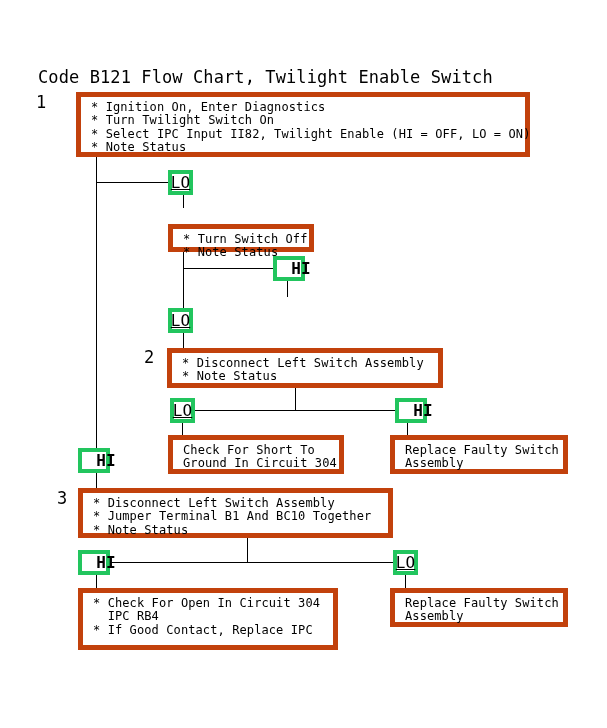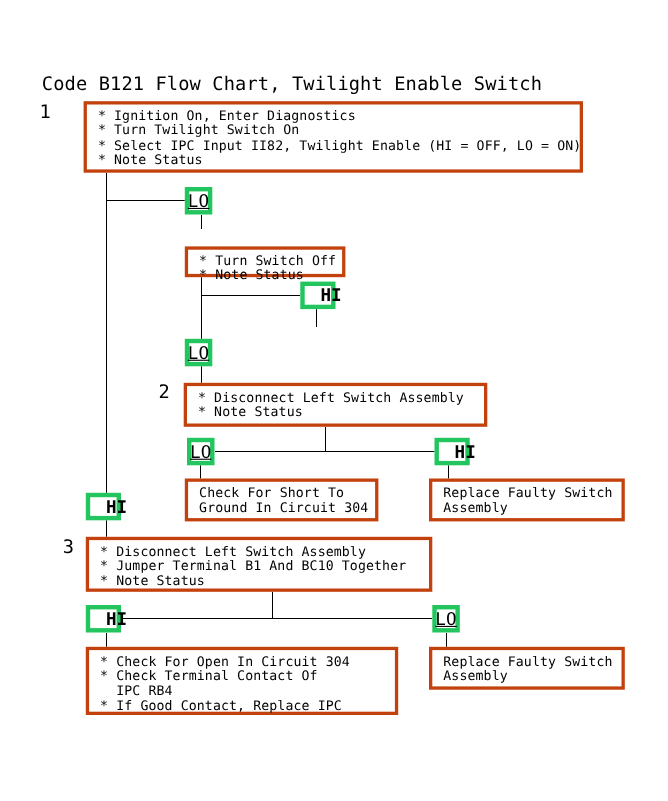--- a/index.html
+++ b/index.html
@@ -1,19 +1,19 @@
 <!DOCTYPE html>
 <html><head>
 <meta charset="utf-8">
 <style>
   html,body{margin:0;padding:0;background:#fff;}
   #canvas{position:relative;width:607px;height:728px;background:#fff;overflow:hidden;
           font-family:"DejaVu Sans Mono","Liberation Mono",monospace;color:#000;}
   .t{position:absolute;font-size:17px;line-height:13.4px;letter-spacing:0.1px;white-space:pre;}
-  .box{position:absolute;border:3px solid #c2410c;background:#fff;box-sizing:border-box;
+  .box{position:absolute;border:5px solid #c2410c;background:#fff;box-sizing:border-box;
        padding:4px 0 0 10px;}
   .box .ln{font-size:12px;line-height:13.4px;letter-spacing:0.1px;white-space:pre;}
   .lblbox{position:absolute;width:25px;height:25px;border:4px solid #22c55e;background:#fff;
           box-sizing:border-box;display:flex;align-items:center;justify-content:center;
           font-size:16px;letter-spacing:0.1px;}
   .hi{font-weight:bold;padding-left:24px;}
   .lo{text-decoration:underline;}
   svg.wires{position:absolute;left:0;top:0;}
   svg.wires line{stroke:#000;stroke-width:1;shape-rendering:crispEdges;}
 </style>
@@ -88,23 +88,22 @@
 
   <div class="box" style="left:78px;top:488px;width:315px;height:50px;">
     <div class="ln">* Disconnect Left Switch Assembly</div>
     <div class="ln">* Jumper Terminal B1 And BC10 Together</div>
     <div class="ln">* Note Status</div>
   </div>
 
   <div class="lblbox hi" style="left:78px;top:550px;">HI</div>
   <div class="lblbox lo" style="left:393px;top:550px;">LO</div>
 
-  <div class="box" style="left:78px;top:588px;width:284px;height:62px;">
+  <div class="box" style="left:78px;top:588px;width:260px;height:62px;">
     <div class="ln">* Check For Open In Circuit 304</div>
-    <div class="ln">* Check Terminal Contact Of</div>
     <div class="ln">  IPC RB4</div>
     <div class="ln">* If Good Contact, Replace IPC</div>
   </div>
 
   <div class="box" style="left:390px;top:588px;width:178px;height:39px;">
     <div class="ln">Replace Faulty Switch</div>
     <div class="ln">Assembly</div>
   </div>
 
 </div>

